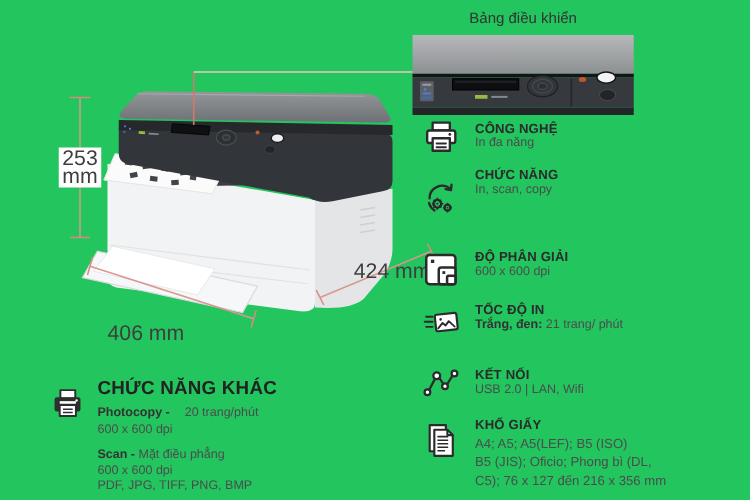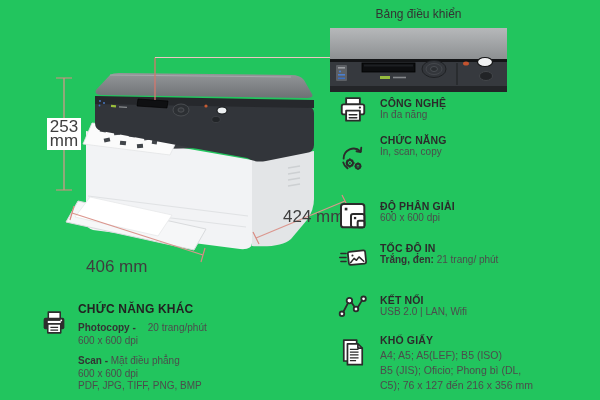--- a/index.html
+++ b/index.html
@@ -21,21 +21,21 @@
   .s4{top:294px} .s4 .ic{margin-top:0px}
   .s5{top:334px} .s5 .ic{margin-top:3px}
   .spec-label{font-size:10.5px;font-weight:700;color:#2b2b2b;letter-spacing:.15px;}
   .spec-value{font-size:10px;color:#4c4c4c;margin-top:0;}
   .spec-lines div{font-size:10.5px;color:#4c4c4c;line-height:14.8px;}
   .spec-lines{margin-top:2px;}
   .bold{font-weight:700;color:#333;}
   .other{position:absolute;left:40px;top:302px;width:270px;}
   .other .ic{position:absolute;left:0;top:6px;}
   .other .tx{margin-left:38px;}
-  .oh{font-size:12px;font-weight:700;color:#222;letter-spacing:.2px;}
+  .oh{font-size:15px;font-weight:700;color:#222;letter-spacing:.2px;}
   .ol{font-size:10px;color:#4c4c4c;line-height:12.5px;}
   .g1{margin-top:6px;} .g2{margin-top:8px;}
   .pcv{margin-left:12px;}
   svg{display:block;}
 </style>
 </head>
 <body>
 
 <div class="stage">
 

